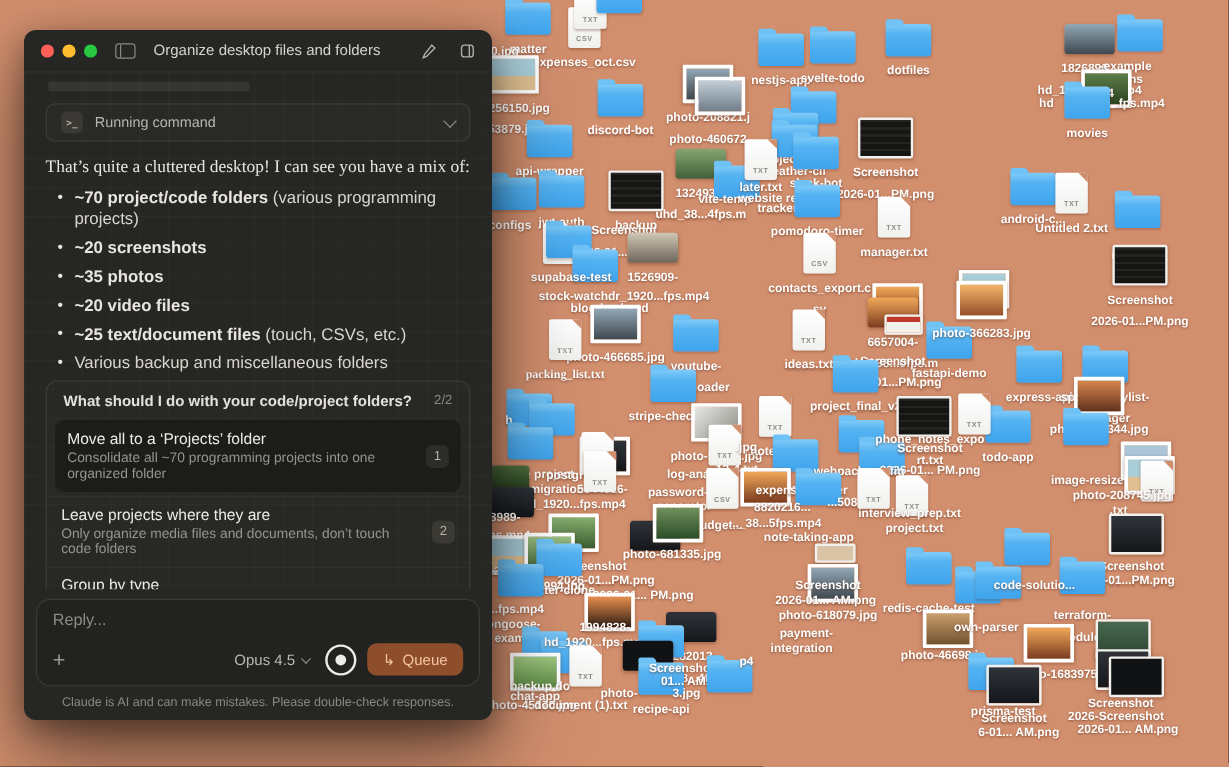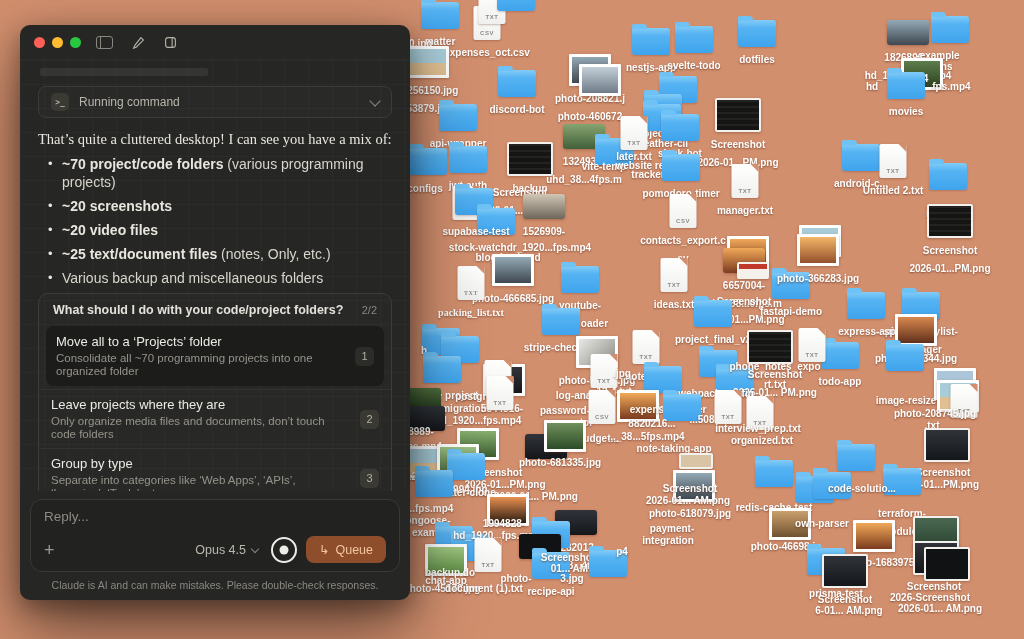--- a/index.html
+++ b/index.html
@@ -600,21 +600,21 @@
       </div>
       <div class="dt-item" style="left: 760px; top: 396px;">
         <span class="dt-ic ic-file">
           <span class="ext">TXT</span>
         </span>
       </div>
       <div class="dt-item" style="left: 758px; top: 418px;">
         <span class="dt-lbl dt-lblonly"><div>interview_prep.txt</div></span>
       </div>
       <div class="dt-item" style="left: 762px; top: 430px;">
-        <span class="dt-lbl dt-lblonly"><div>organized.txt</div></span>
+        <span class="dt-lbl dt-lblonly"><div>project.txt</div></span>
       </div>
       <div class="dt-item" style="left: 674px; top: 438px;">
         <span class="dt-lbl dt-lblonly"><div>note-taking-app</div></span>
       </div>
       <div class="dt-item" style="left: 696px; top: 453px;">
         <span class="dt-ic ic-screenshot a-tan"></span>
       </div>
       <div class="dt-item" style="left: 694px; top: 470px;">
         <span class="dt-ic ic-photo a-city"></span>
       </div>
@@ -799,20 +799,21 @@
         <span class="dt-lbl dt-lblonly"><div>2026-01... AM.png</div></span>
       </div>
     </div>
 
   <div class="win">
     <div class="win-head">
       <span class="tl tl-r"></span>
       <span class="tl tl-y"></span>
       <span class="tl tl-g"></span>
       <span class="sb-ic"></span>
+      <span class="win-title">Organize desktop files and folders</span>
       <span class="head-ic">
         <svg width="13" height="13" viewBox="0 0 16 16">
             <path d="M11 2l3 3-8.5 8.5L2 15l1.5-3.5z" fill="none" stroke="#b5b2a9" stroke-width="1.4"></path>
           </svg>
       </span>
       <span class="head-ic">
         <svg width="13" height="13" viewBox="0 0 16 16">
             <rect x="2" y="2" width="12" height="12" rx="3" fill="none" stroke="#b5b2a9" stroke-width="1.4"></rect>
             <line x1="10" y1="2" x2="10" y2="14" stroke="#b5b2a9" stroke-width="1.4"></line>
           </svg>
@@ -825,22 +826,23 @@
       <div class="run">
         <span class="run-ic">&gt;_</span>
         <span class="run-label">Running command</span>
         <span class="chev"></span>
       </div>
 
       <p class="msg">That’s quite a cluttered desktop! I can see you have a mix of:</p>
       <ul class="blist" id="bullets">
           <li><b>~70 project/code folders</b><span class="rest"> (various programming projects)</span></li>
           <li><b>~20 screenshots</b><span class="rest"></span></li>
+          <li><b>~35 photos</b><span class="rest"></span></li>
           <li><b>~20 video files</b><span class="rest"></span></li>
-          <li><b>~25 text/document files</b><span class="rest"> (notes, Only, etc.)</span></li>
+          <li><b>~25 text/document files</b><span class="rest"> (touch, CSVs, etc.)</span></li>
           <li><span class="rest">Various backup and miscellaneous folders</span></li>
         </ul>
 
       <div class="card">
         <div class="card-head">
           <span class="q-title">What should I do with your code/project folders?</span>
           <span class="q-page">2/2</span>
         </div>
         <div id="options">
             <div class="opt sel">

